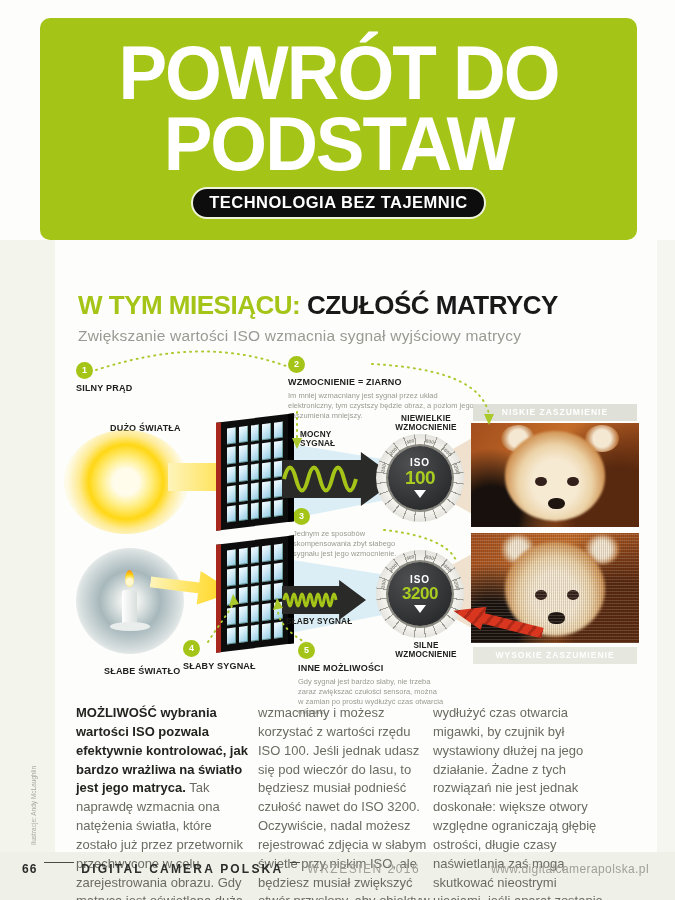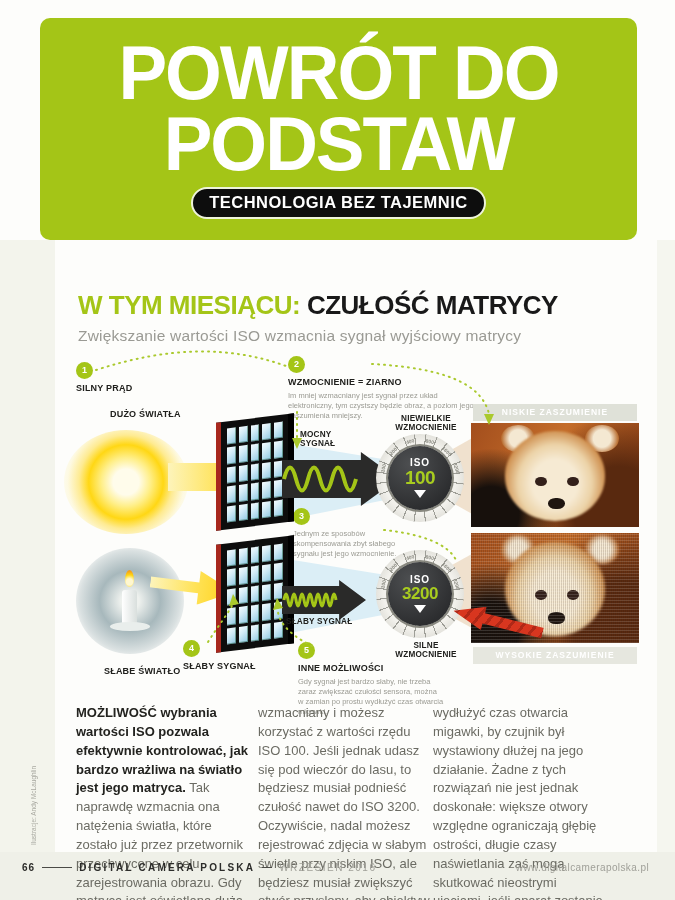--- a/index.html
+++ b/index.html
@@ -173,21 +173,21 @@
     background:repeating-linear-gradient(115deg,#d8361f 0 7px,#b02817 7px 10px);
     clip-path:polygon(100% 28%, 34% 28%, 34% 0, 0 50%, 34% 100%, 34% 72%, 100% 72%);
   }
 
   
   .col { top:704px; width:172px; font-size:13px; line-height:1.45; color:#6b6b63; text-align:left; }
   .col b { color:#23231f; }
   .c1 { left:76px; } .c2 { left:258px; } .c3 { left:433px; }
 
   
-  .footer { left:22px; right:26px; top:862px; display:flex; align-items:center; font-size:10px; color:#2c2c2a; }
+  .footer { left:22px; right:26px; top:862px; display:flex; font-size:12px; color:#2c2c2a; }
   .footer .rule { height:1px; background:#4a4a46; }
   .footer .r1 { width:30px; margin:0 7px; } .footer .r2 { width:10px; margin:0 7px; }
   .footer .pg { font-weight:bold; letter-spacing:1px; }
   .footer .mag { font-weight:bold; letter-spacing:2.2px; }
   .footer .issue { color:#a0a099; letter-spacing:1.5px; }
   .footer .url { margin-left:auto; color:#a0a099; letter-spacing:.4px; }
 
   .side-credit { left:30px; top:845px; font-size:6.5px; color:#a9a9a1;
     transform:rotate(-90deg); transform-origin:left top; white-space:nowrap; }
 
@@ -231,21 +231,21 @@
 <div class="abs step" style="left:183px; top:640px; width:112px;">
   <div class="badge">4</div>
   <div class="lbl">SŁABY SYGNAŁ</div>
 </div>
 <div class="abs step" style="left:298px; top:642px; width:146px;">
   <div class="badge">5</div>
   <div class="lbl">INNE MOŻLIWOŚCI</div>
   <div class="desc">Gdy sygnał jest bardzo słaby, nie trzeba zaraz zwiększać czułości sensora, można w zamian po prostu wydłużyć czas otwarcia migawki.</div>
 </div>
 
-<div class="abs tag" style="left:110px; top:409px;">DUŻO ŚWIATŁA</div>
+<div class="abs tag" style="left:110px; top:423px;">DUŻO ŚWIATŁA</div>
 <div class="abs sun"></div>
 <div class="abs candle-glow"></div>
 <div class="abs candle-body"></div>
 <div class="abs candle-base"></div>
 <div class="abs flame"></div>
 <div class="abs tag" style="left:104px; top:666px;">SŁABE ŚWIATŁO</div>
 
 <div class="abs yarrow big"></div>
 <div class="abs yarrow thin"></div>
 <div class="abs sensor sensor1">

